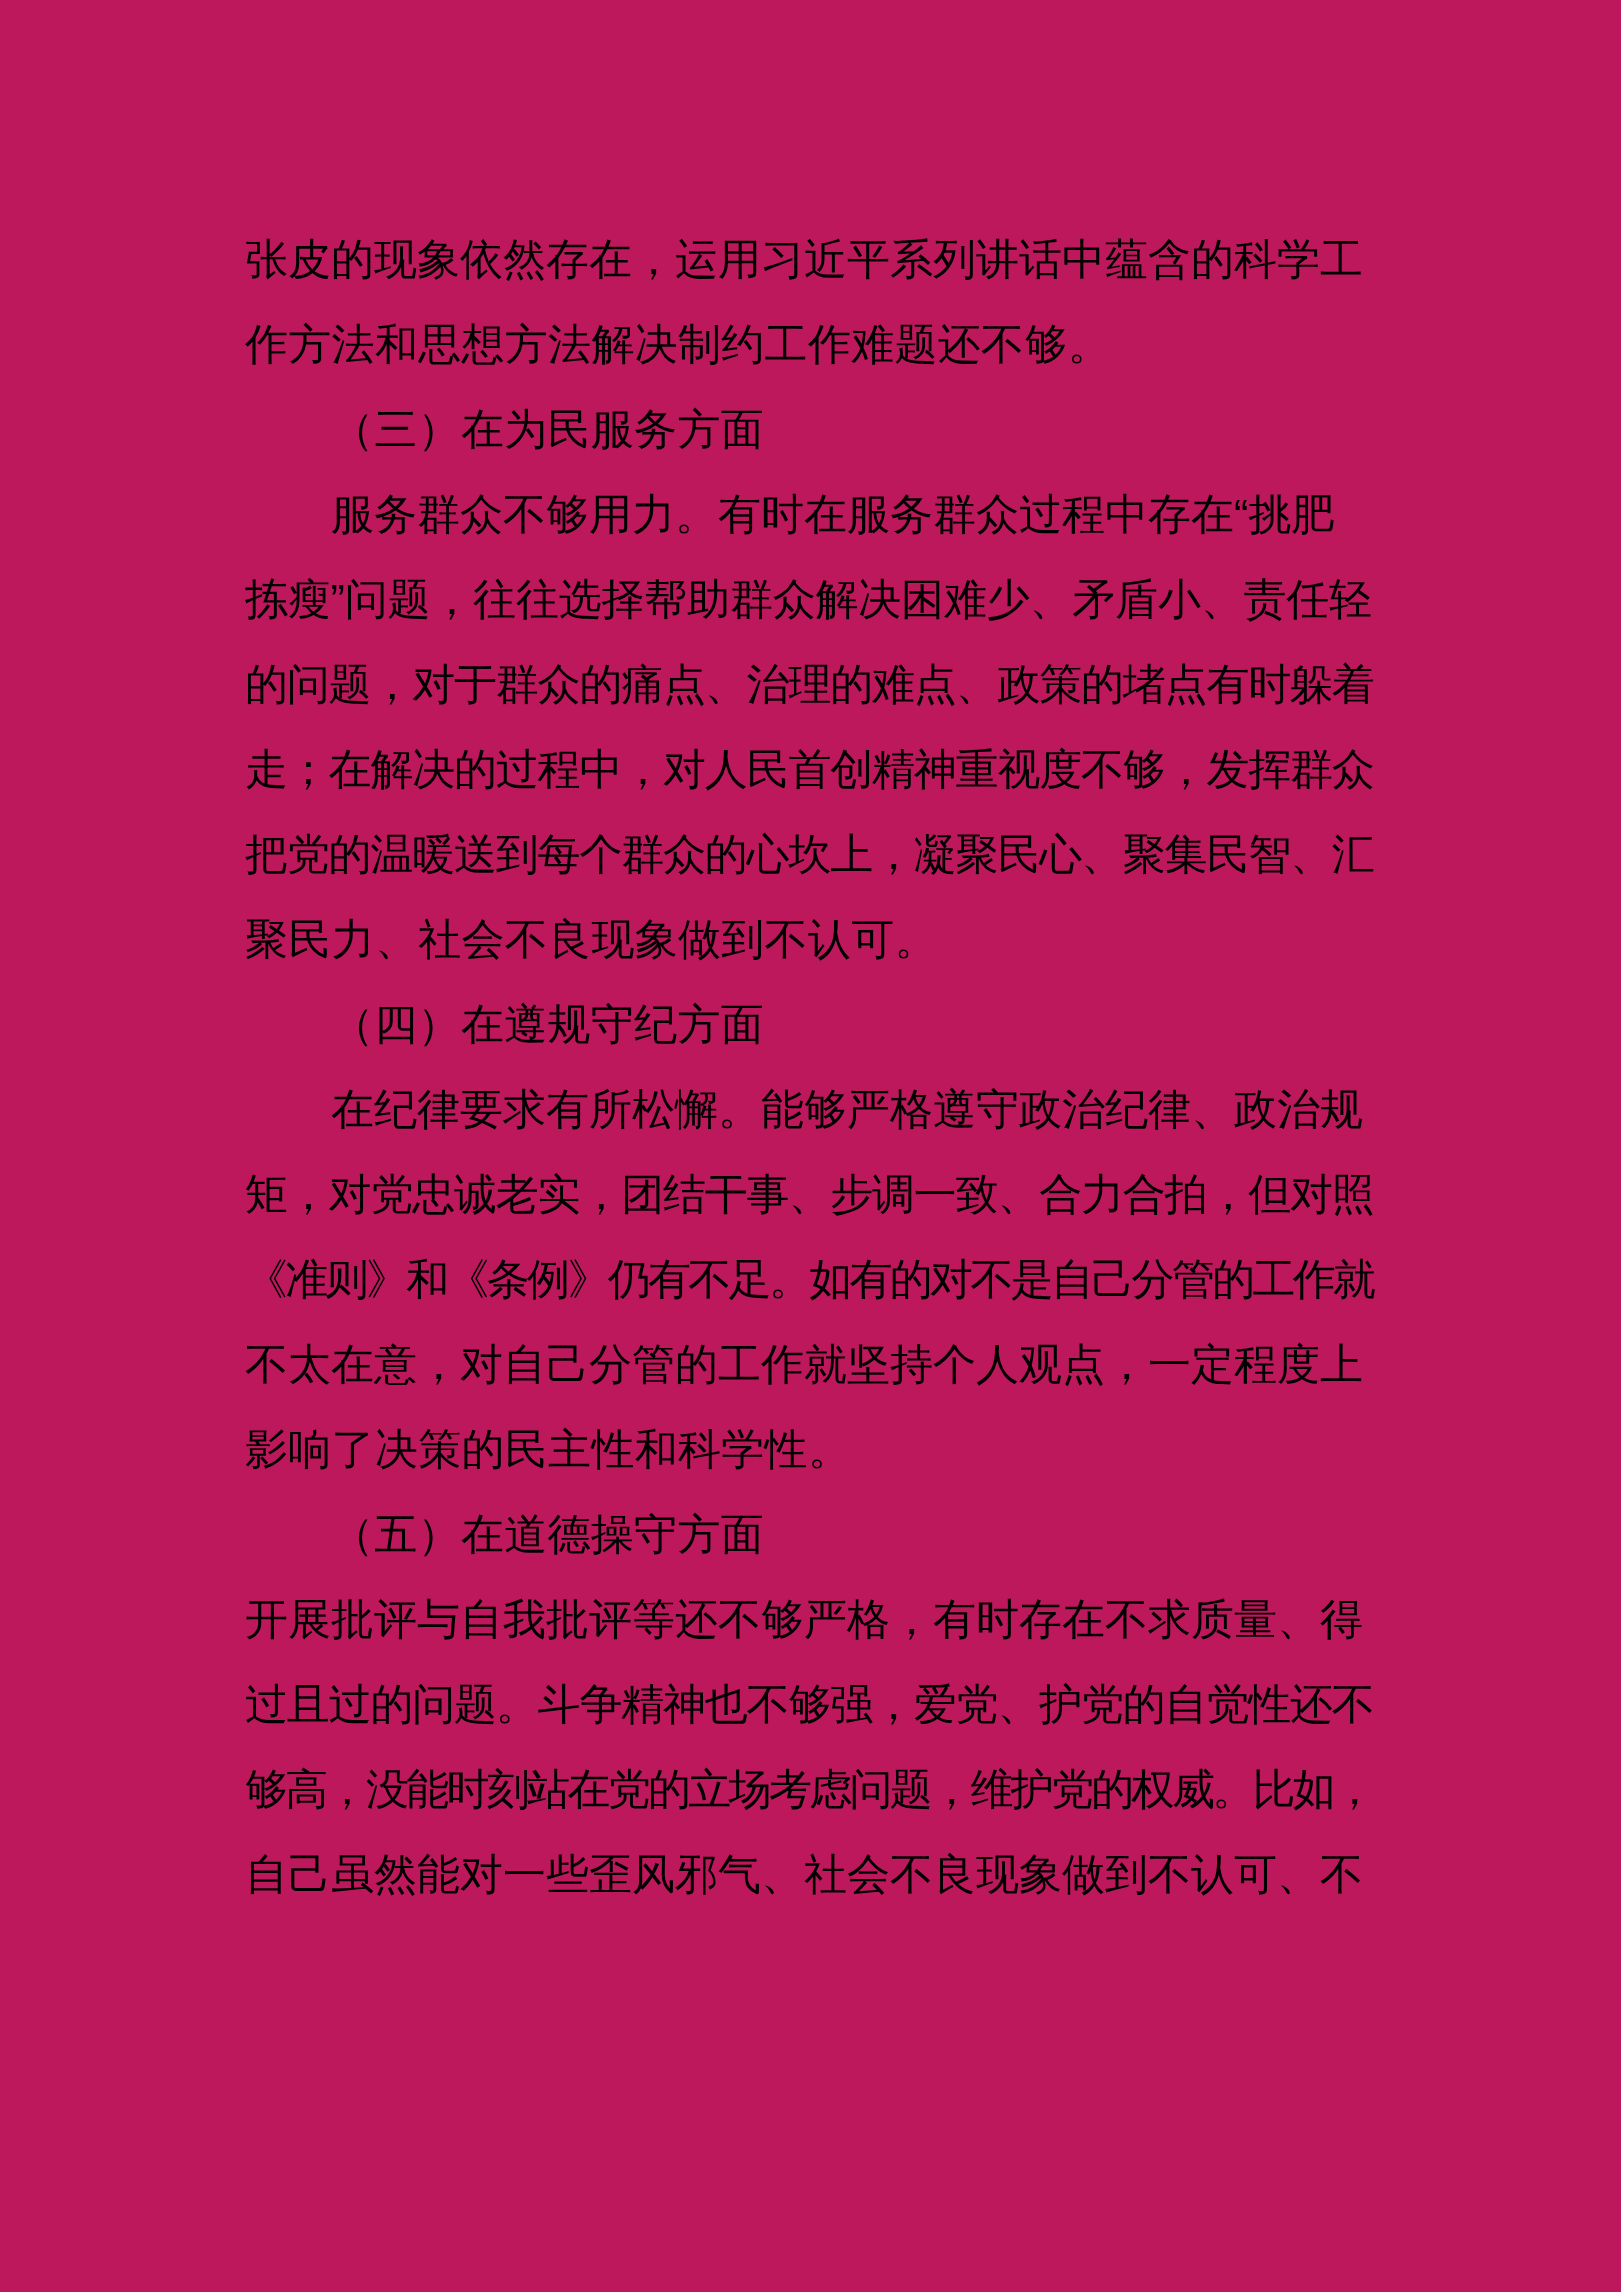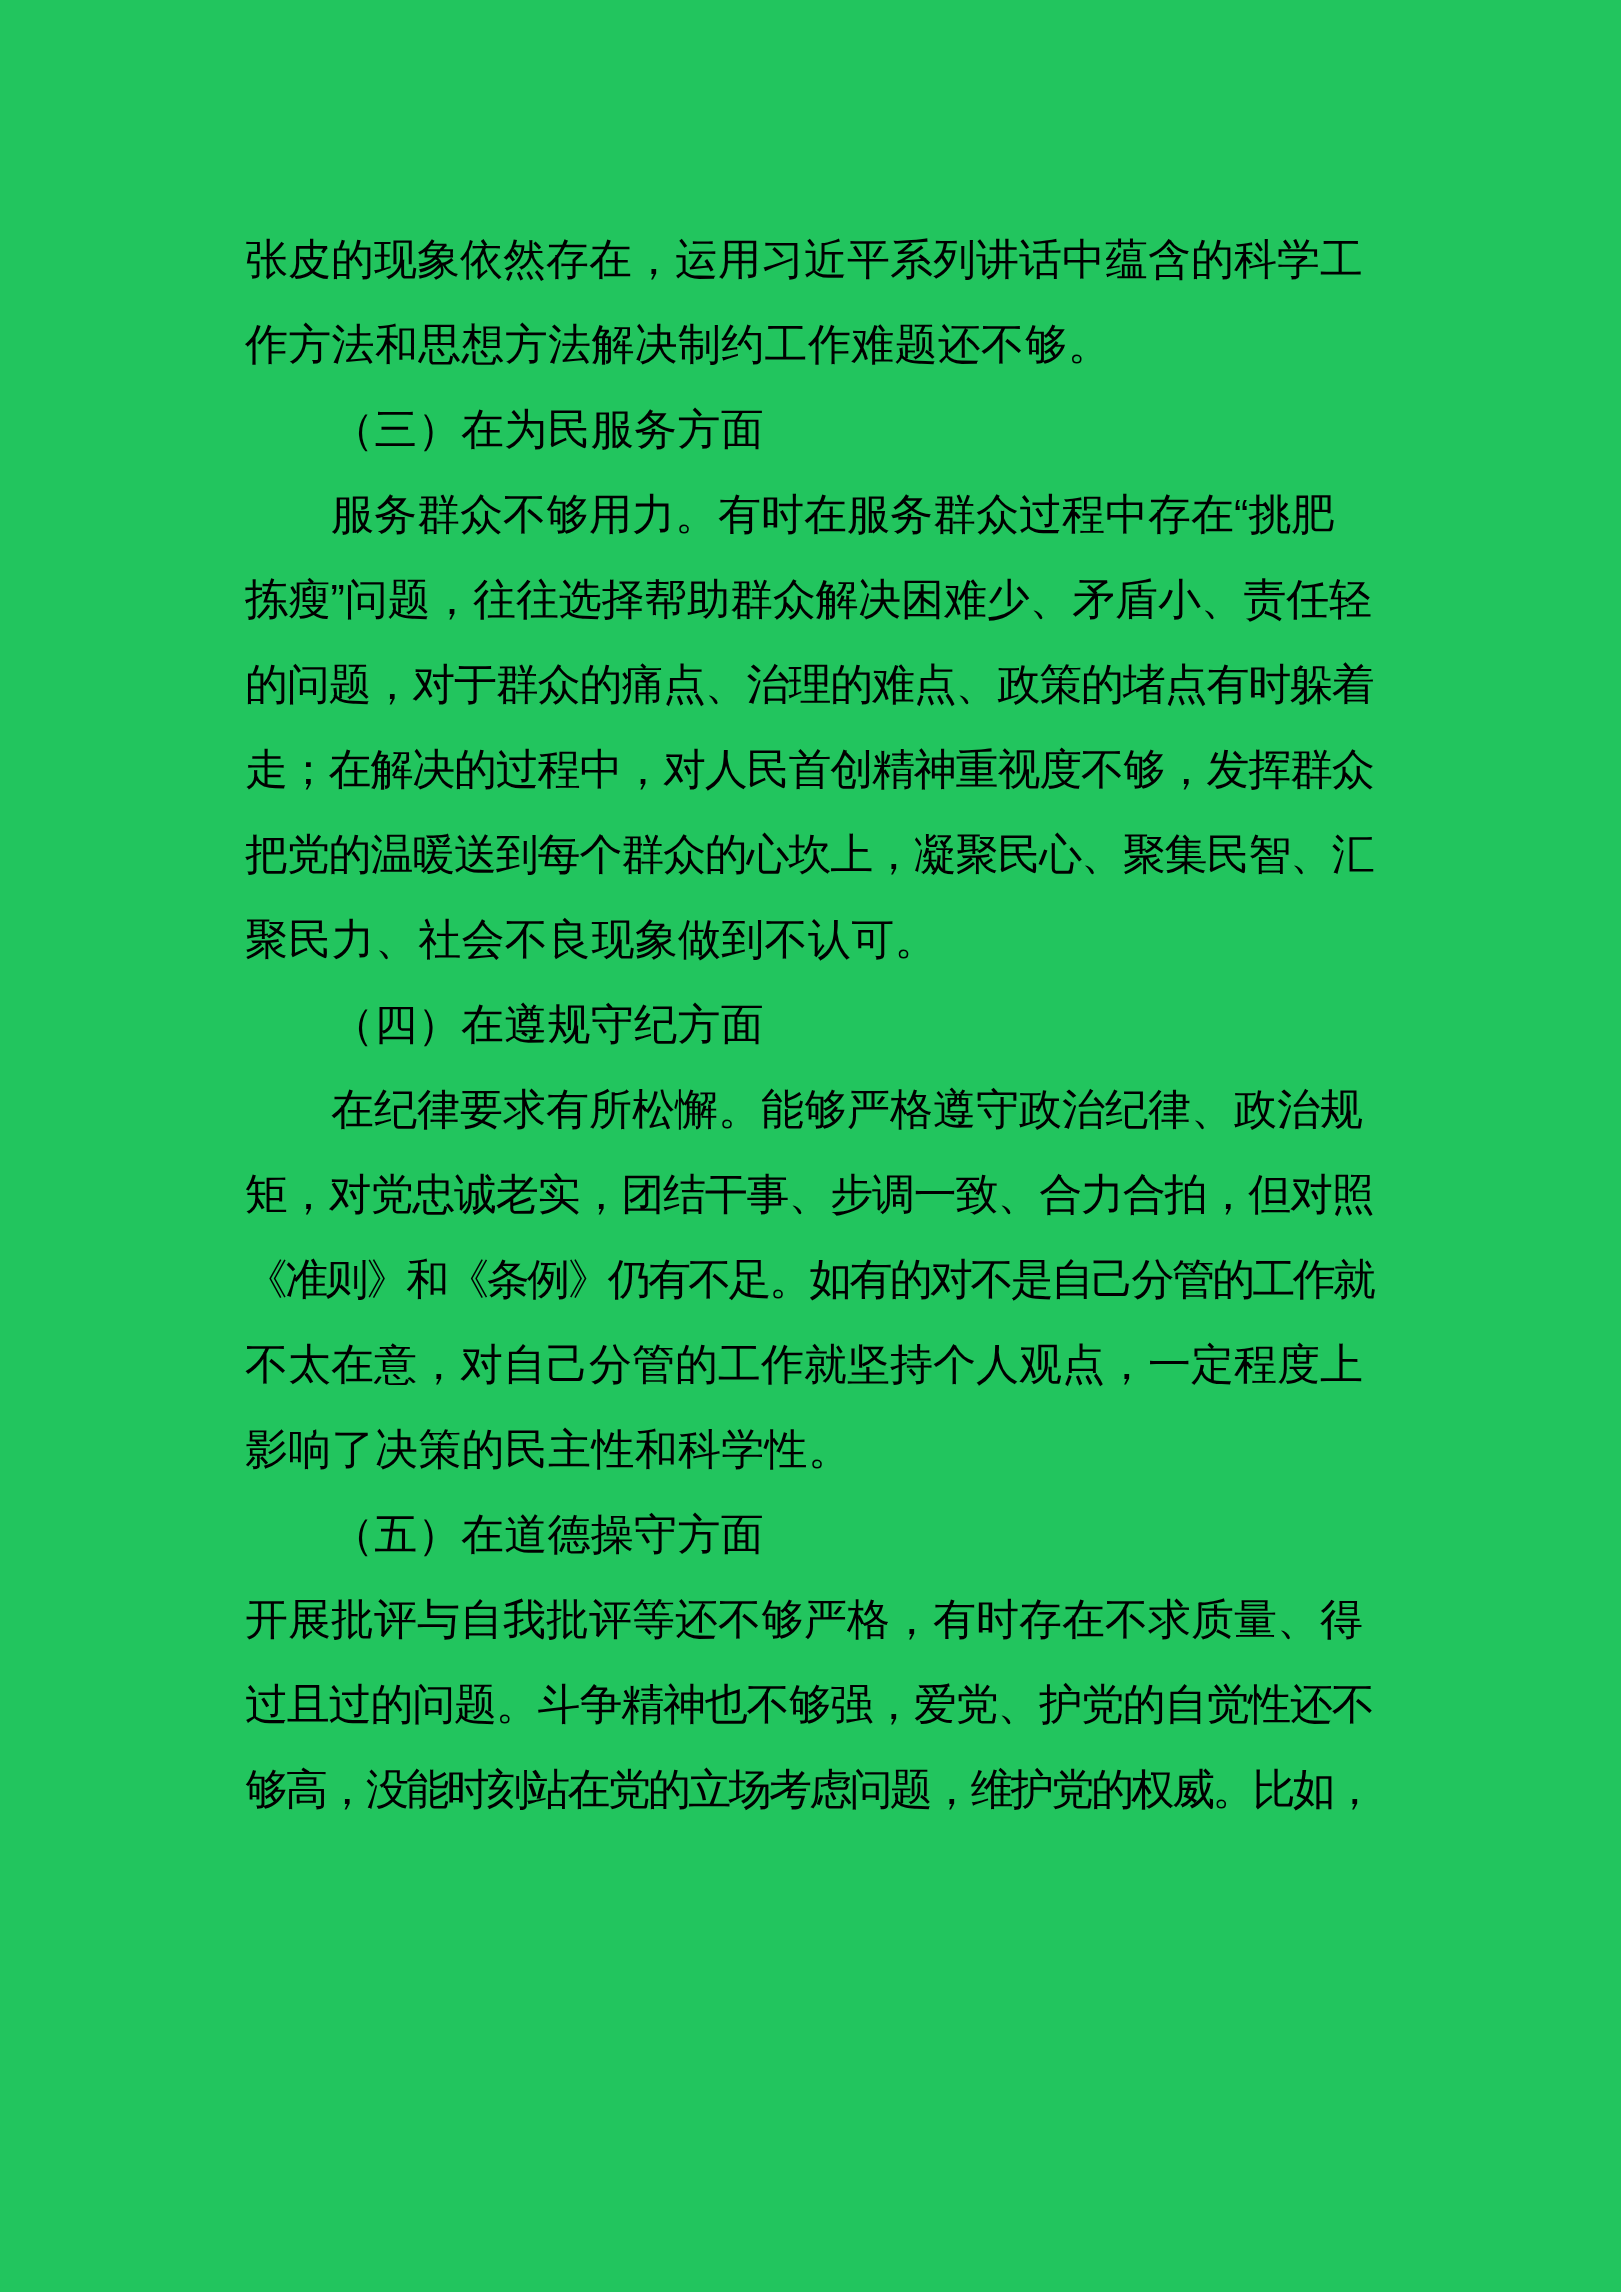--- a/index.html
+++ b/index.html
@@ -26,36 +26,37 @@
     white-space: nowrap;
     letter-spacing: 0.3px;
   }
   .doc-line.indent {
     text-indent: 86px;
   }
 </style>
 </head>
 <body>
 
-<div class="page" style="background: #22c55e; color: rgb(0, 0, 0);">
+<div class="page" style="background: #be185d; color: rgb(0, 0, 0);">
   <div class="text-block">
       <div class="doc-line full" style="letter-spacing: 0px;">张皮的现象依然存在，运用习近平系列讲话中蕴含的科学工</div>
       <div class="doc-line">作方法和思想方法解决制约工作难题还不够。</div>
       <div class="doc-line indent">（三）在为民服务方面</div>
       <div class="doc-line indent full" style="letter-spacing: 0px;">服务群众不够用力。有时在服务群众过程中存在“挑肥</div>
       <div class="doc-line full" style="letter-spacing: -0.2px;">拣瘦”问题，往往选择帮助群众解决困难少、矛盾小、责任轻</div>
       <div class="doc-line full" style="letter-spacing: -1.2px;">的问题，对于群众的痛点、治理的难点、政策的堵点有时躲着</div>
       <div class="doc-line full" style="letter-spacing: -1.2px;">走；在解决的过程中，对人民首创精神重视度不够，发挥群众</div>
       <div class="doc-line full" style="letter-spacing: -1.2px;">把党的温暖送到每个群众的心坎上，凝聚民心、聚集民智、汇</div>
       <div class="doc-line">聚民力、社会不良现象做到不认可。</div>
       <div class="doc-line indent">（四）在遵规守纪方面</div>
       <div class="doc-line indent full" style="letter-spacing: 0px;">在纪律要求有所松懈。能够严格遵守政治纪律、政治规</div>
       <div class="doc-line full" style="letter-spacing: -1.2px;">矩，对党忠诚老实，团结干事、步调一致、合力合拍，但对照</div>
       <div class="doc-line full" style="letter-spacing: -2.7px;">《准则》和《条例》仍有不足。如有的对不是自己分管的工作就</div>
       <div class="doc-line full" style="letter-spacing: 0px;">不太在意，对自己分管的工作就坚持个人观点，一定程度上</div>
       <div class="doc-line">影响了决策的民主性和科学性。</div>
       <div class="doc-line indent">（五）在道德操守方面</div>
       <div class="doc-line full" style="letter-spacing: 0px;">开展批评与自我批评等还不够严格，有时存在不求质量、得</div>
       <div class="doc-line full" style="letter-spacing: -1.2px;">过且过的问题。斗争精神也不够强，爱党、护党的自觉性还不</div>
       <div class="doc-line full" style="letter-spacing: -2.7px;">够高，没能时刻站在党的立场考虑问题，维护党的权威。比如，</div>
+      <div class="doc-line full" style="letter-spacing: 0px;">自己虽然能对一些歪风邪气、社会不良现象做到不认可、不</div>
     </div>
 </div>
 
 
 </body></html>

